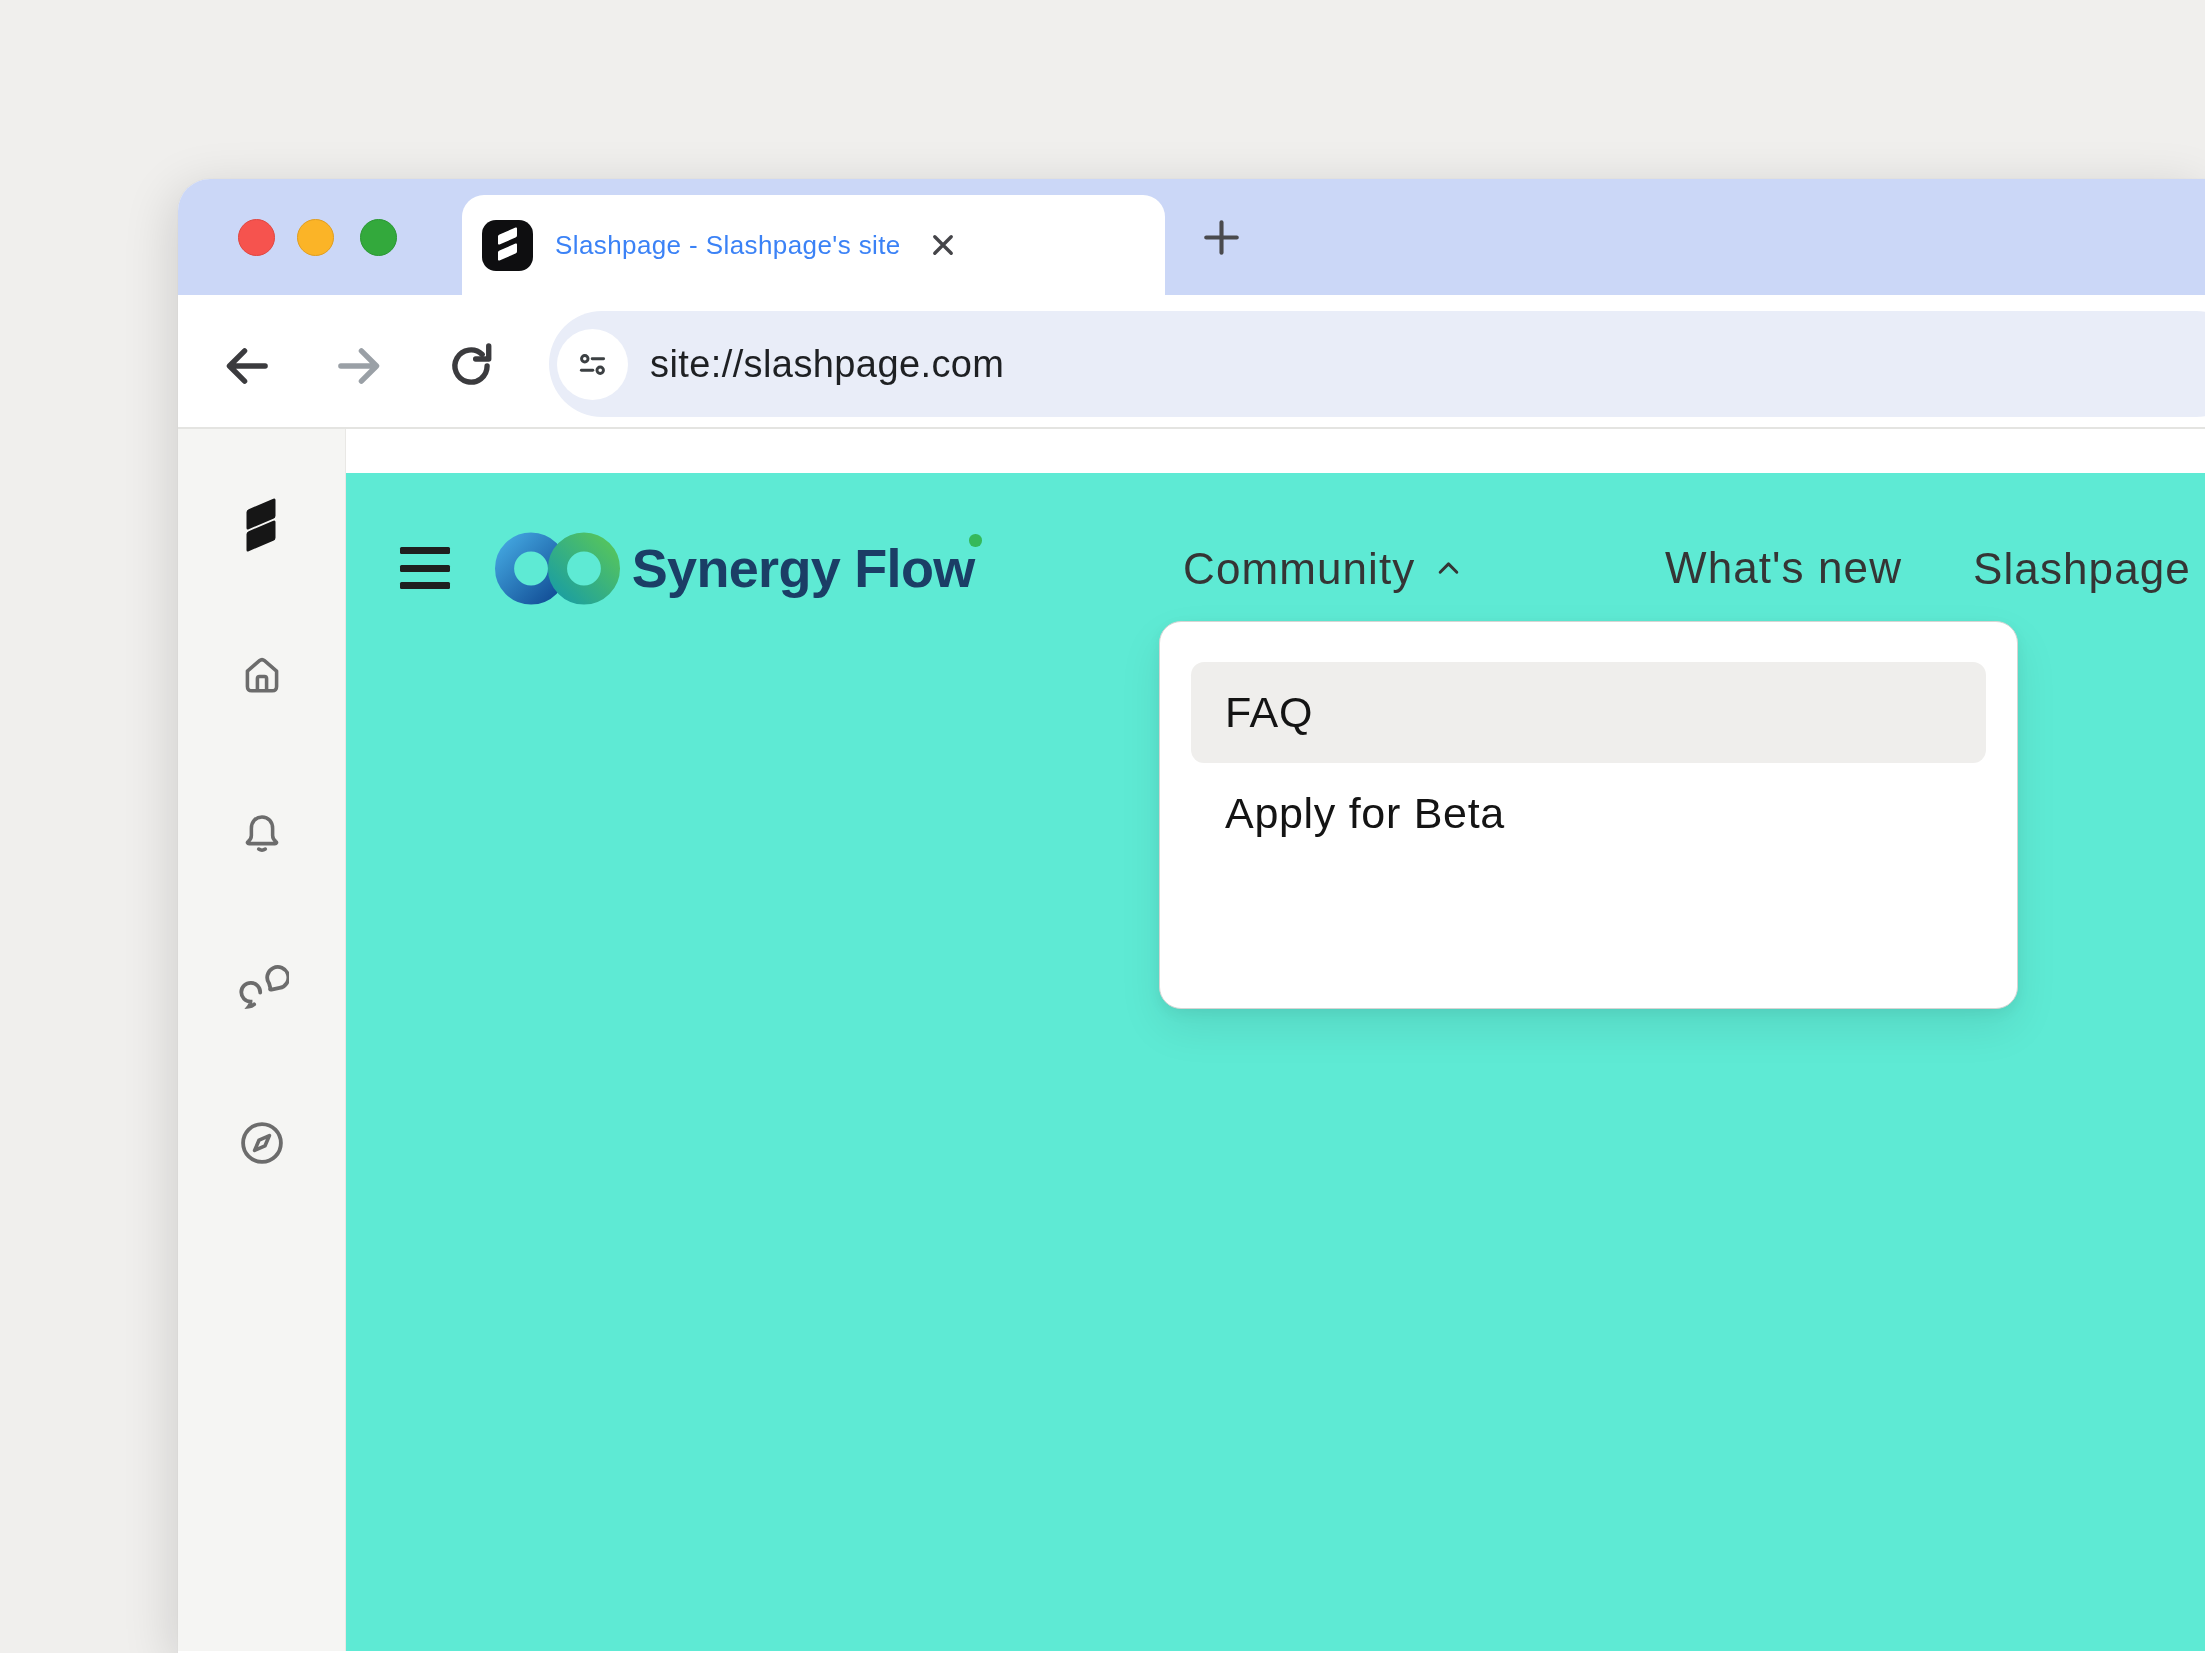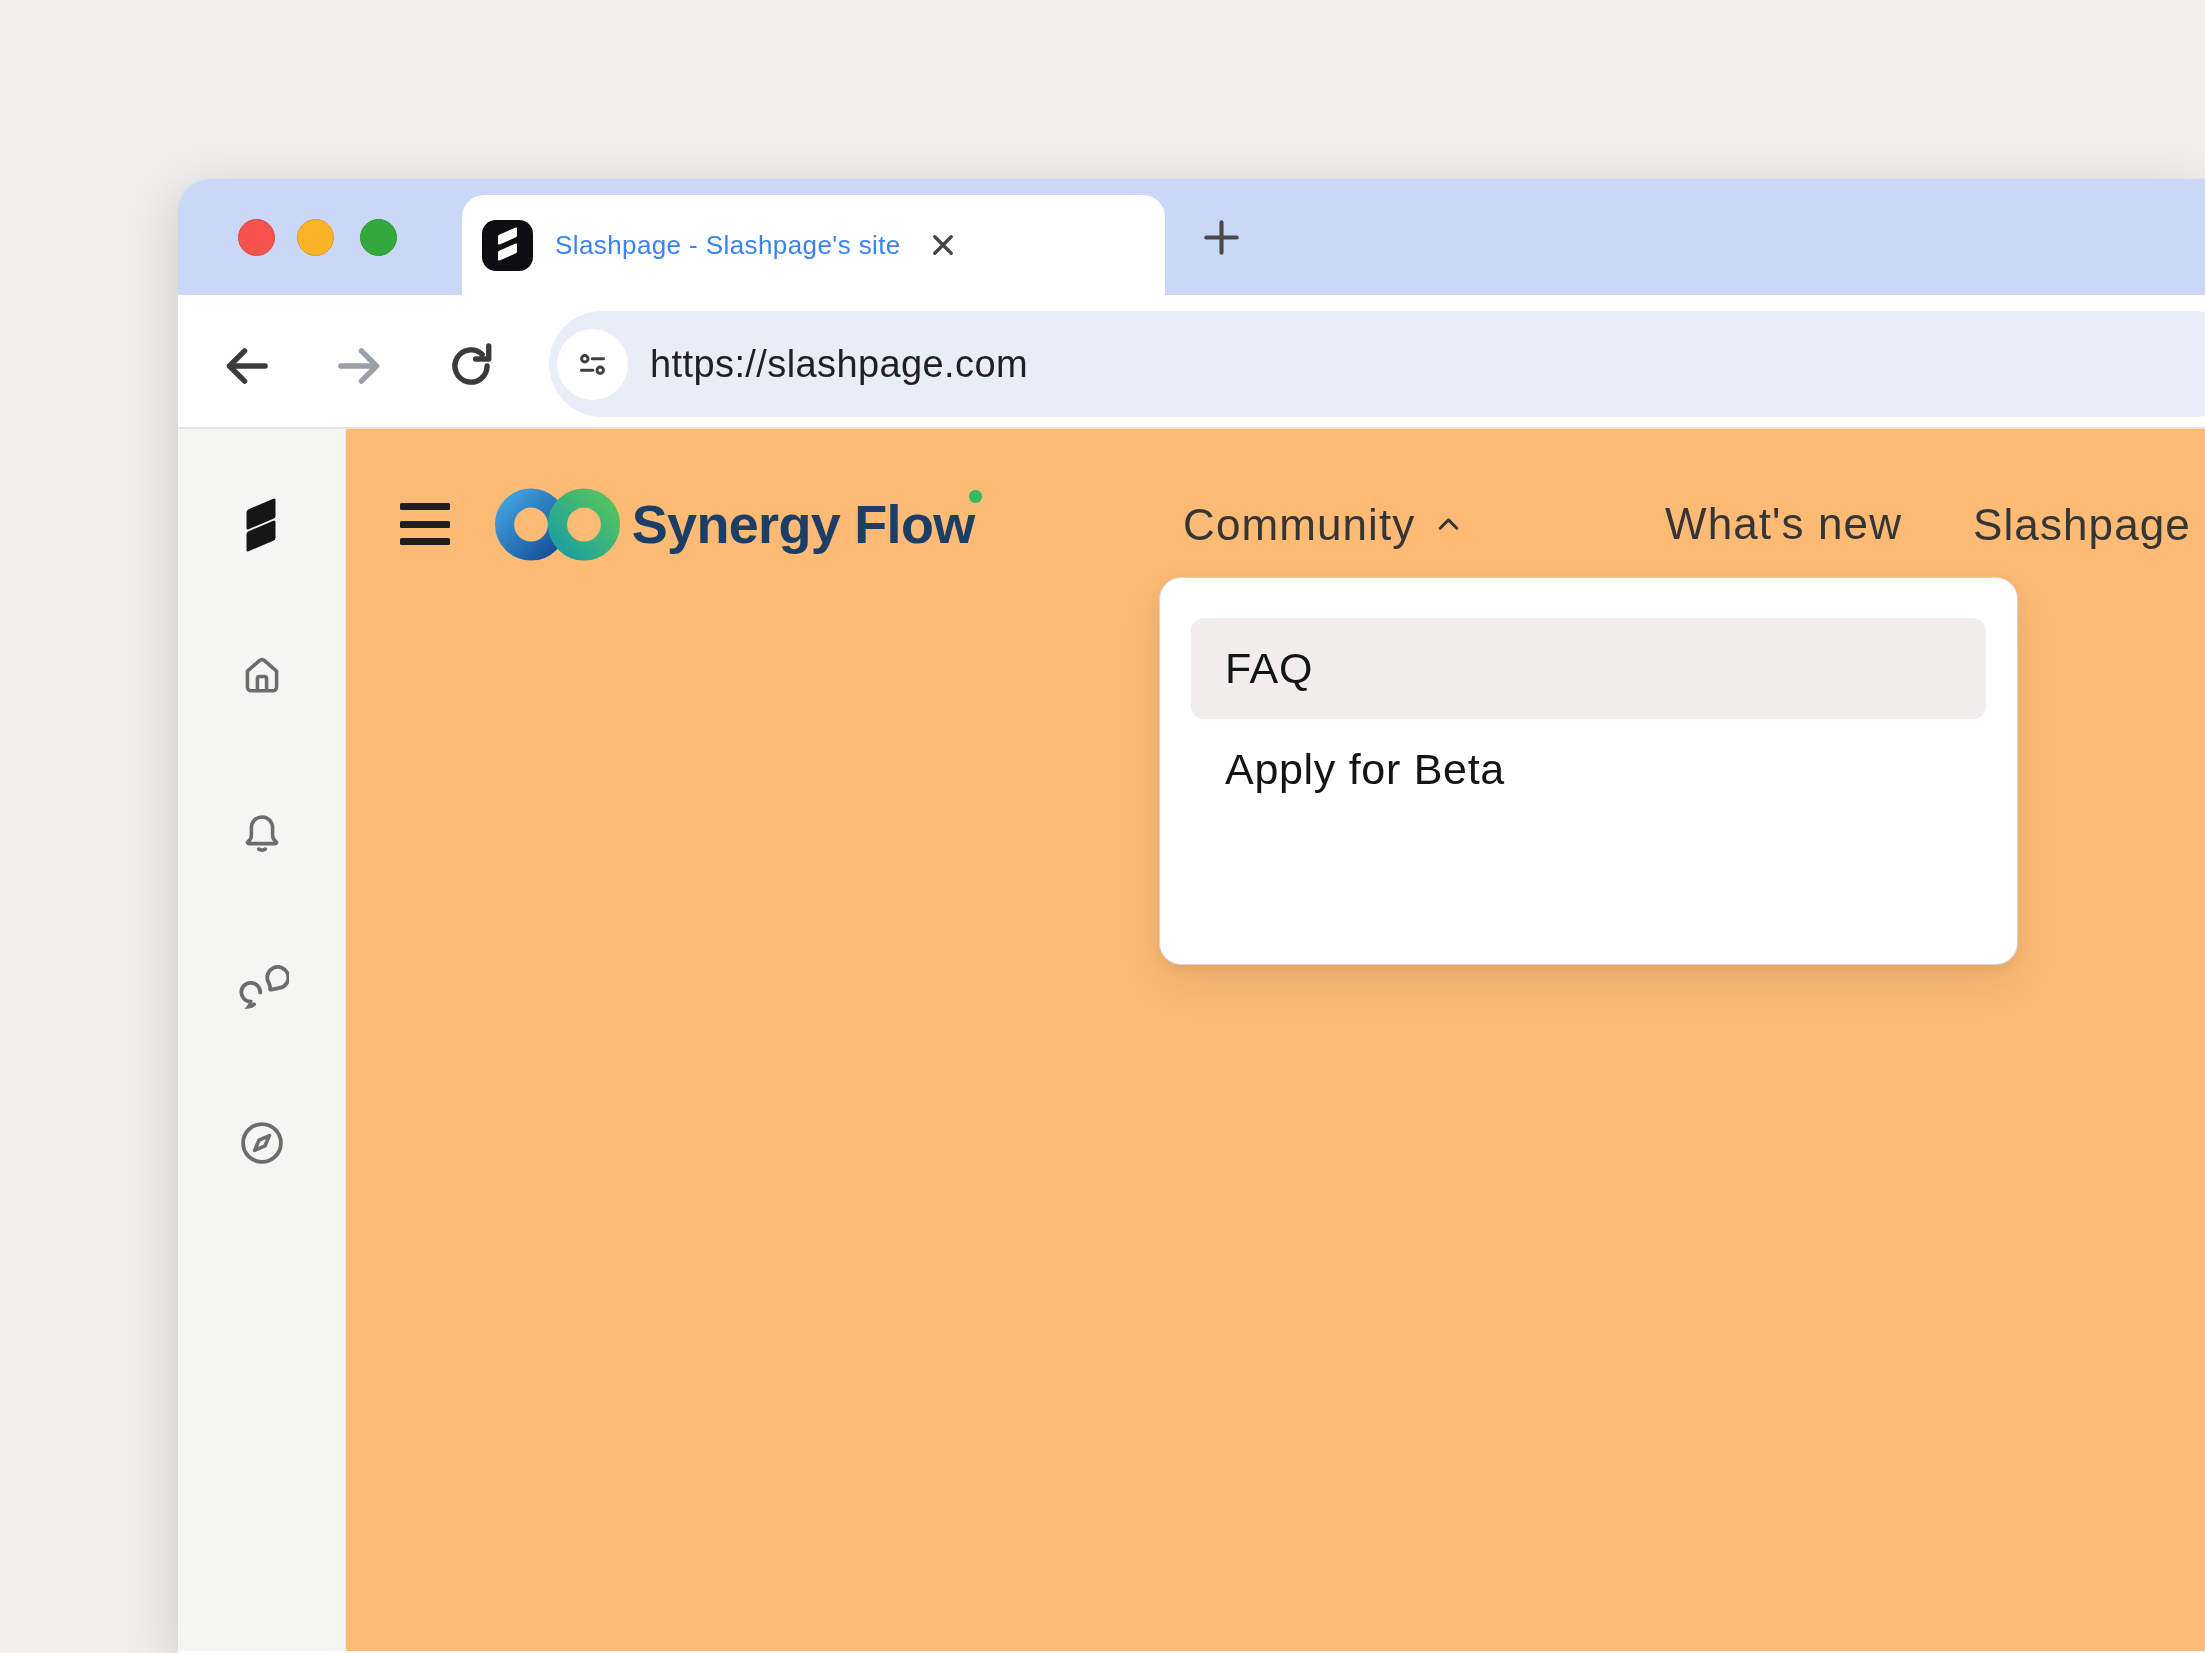--- a/index.html
+++ b/index.html
@@ -55,21 +55,21 @@
   .sidebar { width:168px; background:#f5f5f3; border-right:1.5px solid #e9e8e5; position:relative; flex:0 0 auto; }
   .side-ic { position:absolute; left:50%; transform:translateX(-50%); }
   .slogo { width:41px; height:59px; top:65px; position:absolute; left:50%; transform:translateX(-50%); }
   .slogo-bar { position:absolute; width:29px; height:20px; background:#161616; transform:skewY(-23deg); border-radius:2.2px; left:5.9px; }
   .slogo-bar.b1 { top:9.6px; } .slogo-bar.b2 { top:32px; }
   .ic-home    { top:221px; width:50px; height:50px; }
   .ic-bell    { top:379px; width:50px; height:50px; }
   .ic-chat    { top:534px; width:54px; height:54px; }
   .ic-compass { top:687px; width:54px; height:54px; }
 
-  .main { position:relative; flex:1; background:#fdba74; }
+  .main { position:relative; flex:1; background:#5eead4;margin-top:44px; }
 
   
   .hamburger { position:absolute; left:54px; top:74px; width:50px; height:43px; }
   .hamburger span { position:absolute; left:0; width:50px; height:7.4px; background:#1f1f1f; border-radius:1.5px; }
   .hamburger span:nth-child(1){ top:0; } .hamburger span:nth-child(2){ top:17.6px; } .hamburger span:nth-child(3){ top:35px; }
 
   
   .brand { position:absolute; left:149px; top:43px; height:104px; display:flex; align-items:center; }
   .infinity { width:125px; height:87px; flex:0 0 auto; }
   .brand-name { position:relative; margin-left:11.8px; font-size:54px; font-weight:600; color:#1b3e66; letter-spacing:-0.7px; white-space:nowrap; }
@@ -149,21 +149,21 @@
 
       <div class="urlbar">
         <div class="siteinfo">
           <svg viewBox="0 0 24 24" width="37" height="37">
             <circle cx="7" cy="8.3" r="2.1" stroke="#3c4043" stroke-width="1.9" fill="none"></circle>
             <path d="M11.8 8.3 H19.2" stroke="#3c4043" stroke-width="1.9" stroke-linecap="round"></path>
             <path d="M4.8 15.7 H12.2" stroke="#3c4043" stroke-width="1.9" stroke-linecap="round"></path>
             <circle cx="17" cy="15.7" r="2.1" stroke="#3c4043" stroke-width="1.9" fill="none"></circle>
           </svg>
         </div>
-        <div class="url-text">https://slashpage.com</div>
+        <div class="url-text">site://slashpage.com</div>
       </div>
     </div>
 
     <div class="content">
 
       <div class="sidebar">
         <div class="slogo">
           <div class="slogo-bar b1"></div>
           <div class="slogo-bar b2"></div>
         </div>

